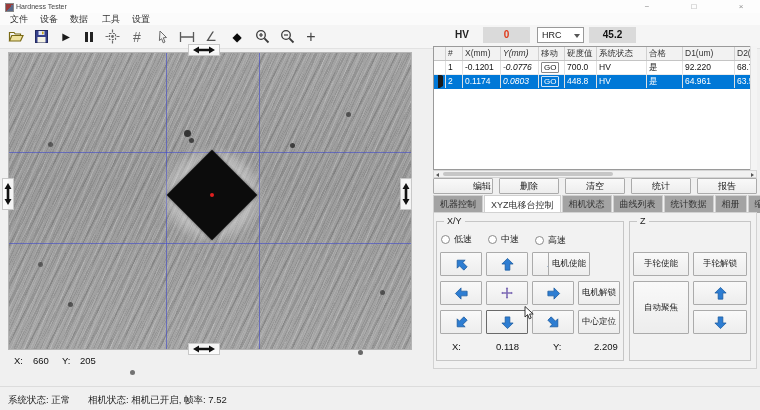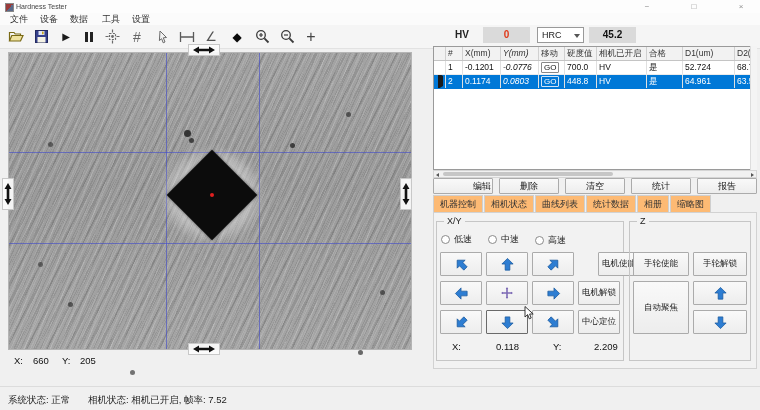--- a/index.html
+++ b/index.html
@@ -61,21 +61,21 @@
   .rowmark{width:0;height:0;border-top:3.5px solid transparent;border-bottom:3.5px solid transparent;border-left:5px solid #1a1a1a;margin:3px 0 0 2px;}
   #vscroll{left:750px;top:46px;width:7px;height:124px;background:#f4f4f4;border-left:1px solid #ddd;box-sizing:border-box;}
   #hscroll{left:433px;top:170px;width:324px;height:8px;background:#f1f1f1;border:1px solid #d5d5d5;box-sizing:border-box;}
   #hthumb{position:absolute;left:9px;top:1px;width:170px;height:4px;background:#c6c6c6;border-radius:2px;}
   .scr-arrow{position:absolute;top:1.5px;width:0;height:0;border-top:2.5px solid transparent;border-bottom:2.5px solid transparent;}
 
   
   .btn{background:linear-gradient(#f9f9f9,#ededed);border:1px solid #ababab;box-sizing:border-box;
        display:flex;align-items:center;justify-content:center;font-size:9px;color:#222;border-radius:1px;}
   .tabstrip{left:433px;top:197px;height:16px;display:flex;align-items:flex-end;}
-  .tab{padding:2px 6px 2px;font-size:9px;color:#333;background:#fdba74;border:1px solid #cfcfcf;border-bottom:none;margin-right:1px;white-space:nowrap;}
+  .tab{padding:2px 6px 2px;font-size:9px;color:#333;background:#a3a3a3;border:1px solid #cfcfcf;border-bottom:none;margin-right:1px;white-space:nowrap;}
   .tab.active{background:#fff;position:relative;top:1px;padding-top:3px;}
   #tabpanel{left:433px;top:212px;width:324px;height:157px;background:#f2f2f2;border:1px solid #d2d2d2;box-sizing:border-box;}
 
   .gbox{border:1px solid #c6c6c6;box-sizing:border-box;}
   .gbox-label{position:absolute;top:-6px;left:7px;background:#f2f2f2;padding:0 3px;font-size:9px;color:#222;}
   .radio{width:9px;height:9px;border:1px solid #8a8a8a;border-radius:50%;background:#fff;box-sizing:border-box;display:inline-block;}
   .radio.sel::after{content:"";display:block;width:3.5px;height:3.5px;background:#3a3a3a;border-radius:50%;margin:1.5px 0 0 1.5px;}
   .speed{display:flex;align-items:center;gap:4px;font-size:9px;color:#222;}
   .arrow-btn svg{display:block;}
   .focused{border:1px solid #6a6a6a;}
@@ -215,35 +215,35 @@
   <div class="abs sunken" style="left:589px;top:27px;width:47px;height:16px;color:#111;">45.2</div>
 
   <div class="abs" id="grid">
     <div class="trow thead">
       <div class="tcell w-sel"></div>
       <div class="tcell w-num">#</div>
       <div class="tcell w-x">X(mm)</div>
       <div class="tcell w-y">Y(mm)</div>
       <div class="tcell w-move">移动</div>
       <div class="tcell w-val">硬度值</div>
-      <div class="tcell w-type">相机已开启</div>
+      <div class="tcell w-type">系统状态</div>
       <div class="tcell w-pass">合格</div>
       <div class="tcell w-d1">D1(um)</div>
       <div class="tcell w-d2">D2(</div>
     </div>
     <div class="trow r-data">
       <div class="tcell w-sel"></div>
       <div class="tcell w-num">1</div>
       <div class="tcell w-x">-0.1201</div>
       <div class="tcell w-y">-0.0776</div>
       <div class="tcell w-move"><span class="go-chip">GO</span></div>
       <div class="tcell w-val">700.0</div>
       <div class="tcell w-type">HV</div>
       <div class="tcell w-pass">是</div>
-      <div class="tcell w-d1">52.724</div>
+      <div class="tcell w-d1">92.220</div>
       <div class="tcell w-d2">68.7</div>
     </div>
     <div class="trow r-data r-sel">
       <div class="tcell w-sel"><span class="rowmark"></span></div>
       <div class="tcell w-num">2</div>
       <div class="tcell w-x">0.1174</div>
       <div class="tcell w-y">0.0803</div>
       <div class="tcell w-move"><span class="go-chip">GO</span></div>
       <div class="tcell w-val">448.8</div>
       <div class="tcell w-type">HV</div>
@@ -260,20 +260,21 @@
   </div>
 
   <div class="abs btn" style="left:433px;top:178px;width:60px;height:16px;padding-left:38px;">编辑</div>
   <div class="abs btn" style="left:499px;top:178px;width:60px;height:16px;">删除</div>
   <div class="abs btn" style="left:565px;top:178px;width:60px;height:16px;">清空</div>
   <div class="abs btn" style="left:631px;top:178px;width:60px;height:16px;">统计</div>
   <div class="abs btn" style="left:697px;top:178px;width:60px;height:16px;">报告</div>
 
   <div class="abs tabstrip">
     <div class="tab">机器控制</div>
+    <div class="tab active">XYZ电移台控制</div>
     <div class="tab">相机状态</div>
     <div class="tab">曲线列表</div>
     <div class="tab">统计数据</div>
     <div class="tab">相册</div>
     <div class="tab">缩略图</div>
   </div>
   <div class="abs" id="tabpanel"></div>
 
   <div class="abs gbox" style="left:436px;top:221px;width:188px;height:140px;">
     <span class="gbox-label">X/Y</span>
@@ -303,21 +304,21 @@
   <div class="abs btn arrow-btn" style="left:486px;top:252px;width:42px;height:24px;">
     <svg width="15" height="15" viewBox="0 0 16 16">
         <polygon points="8,1.5 14,7.5 10.5,7.5 10.5,14 5.5,14 5.5,7.5 2,7.5" fill="#2d7dd2" stroke="#1a5a9e" stroke-width="0.8"></polygon>
       </svg>
   </div>
   <div class="abs btn arrow-btn" style="left:532px;top:252px;width:42px;height:24px;">
     <svg width="15" height="15" viewBox="0 0 16 16" style="transform:rotate(45deg)">
         <polygon points="8,1.5 14,7.5 10.5,7.5 10.5,14 5.5,14 5.5,7.5 2,7.5" fill="#2d7dd2" stroke="#1a5a9e" stroke-width="0.8"></polygon>
       </svg>
   </div>
-  <div class="abs btn" style="left:598px;top:252px;width:42px;height:24px;font-size:8.5px;">电机使能</div>
+  <div class="abs btn" style="left:548px;top:252px;width:42px;height:24px;font-size:8.5px;">电机使能</div>
 
   <div class="abs btn arrow-btn" style="left:440px;top:281px;width:42px;height:24px;">
     <svg width="15" height="15" viewBox="0 0 16 16" style="transform:rotate(-90deg)">
         <polygon points="8,1.5 14,7.5 10.5,7.5 10.5,14 5.5,14 5.5,7.5 2,7.5" fill="#2d7dd2" stroke="#1a5a9e" stroke-width="0.8"></polygon>
       </svg>
   </div>
   <div class="abs btn arrow-btn" style="left:486px;top:281px;width:42px;height:24px;">
     <svg width="12" height="12" viewBox="0 0 12 12">
         <path d="M6 1 V11 M1 6 H11" stroke="#7d6bb5" stroke-width="1.6"></path>
         <path d="M6 0 L7.2 2 H4.8 Z M6 12 L4.8 10 H7.2 Z M0 6 L2 4.8 V7.2 Z M12 6 L10 7.2 V4.8 Z" fill="#7d6bb5"></path>

